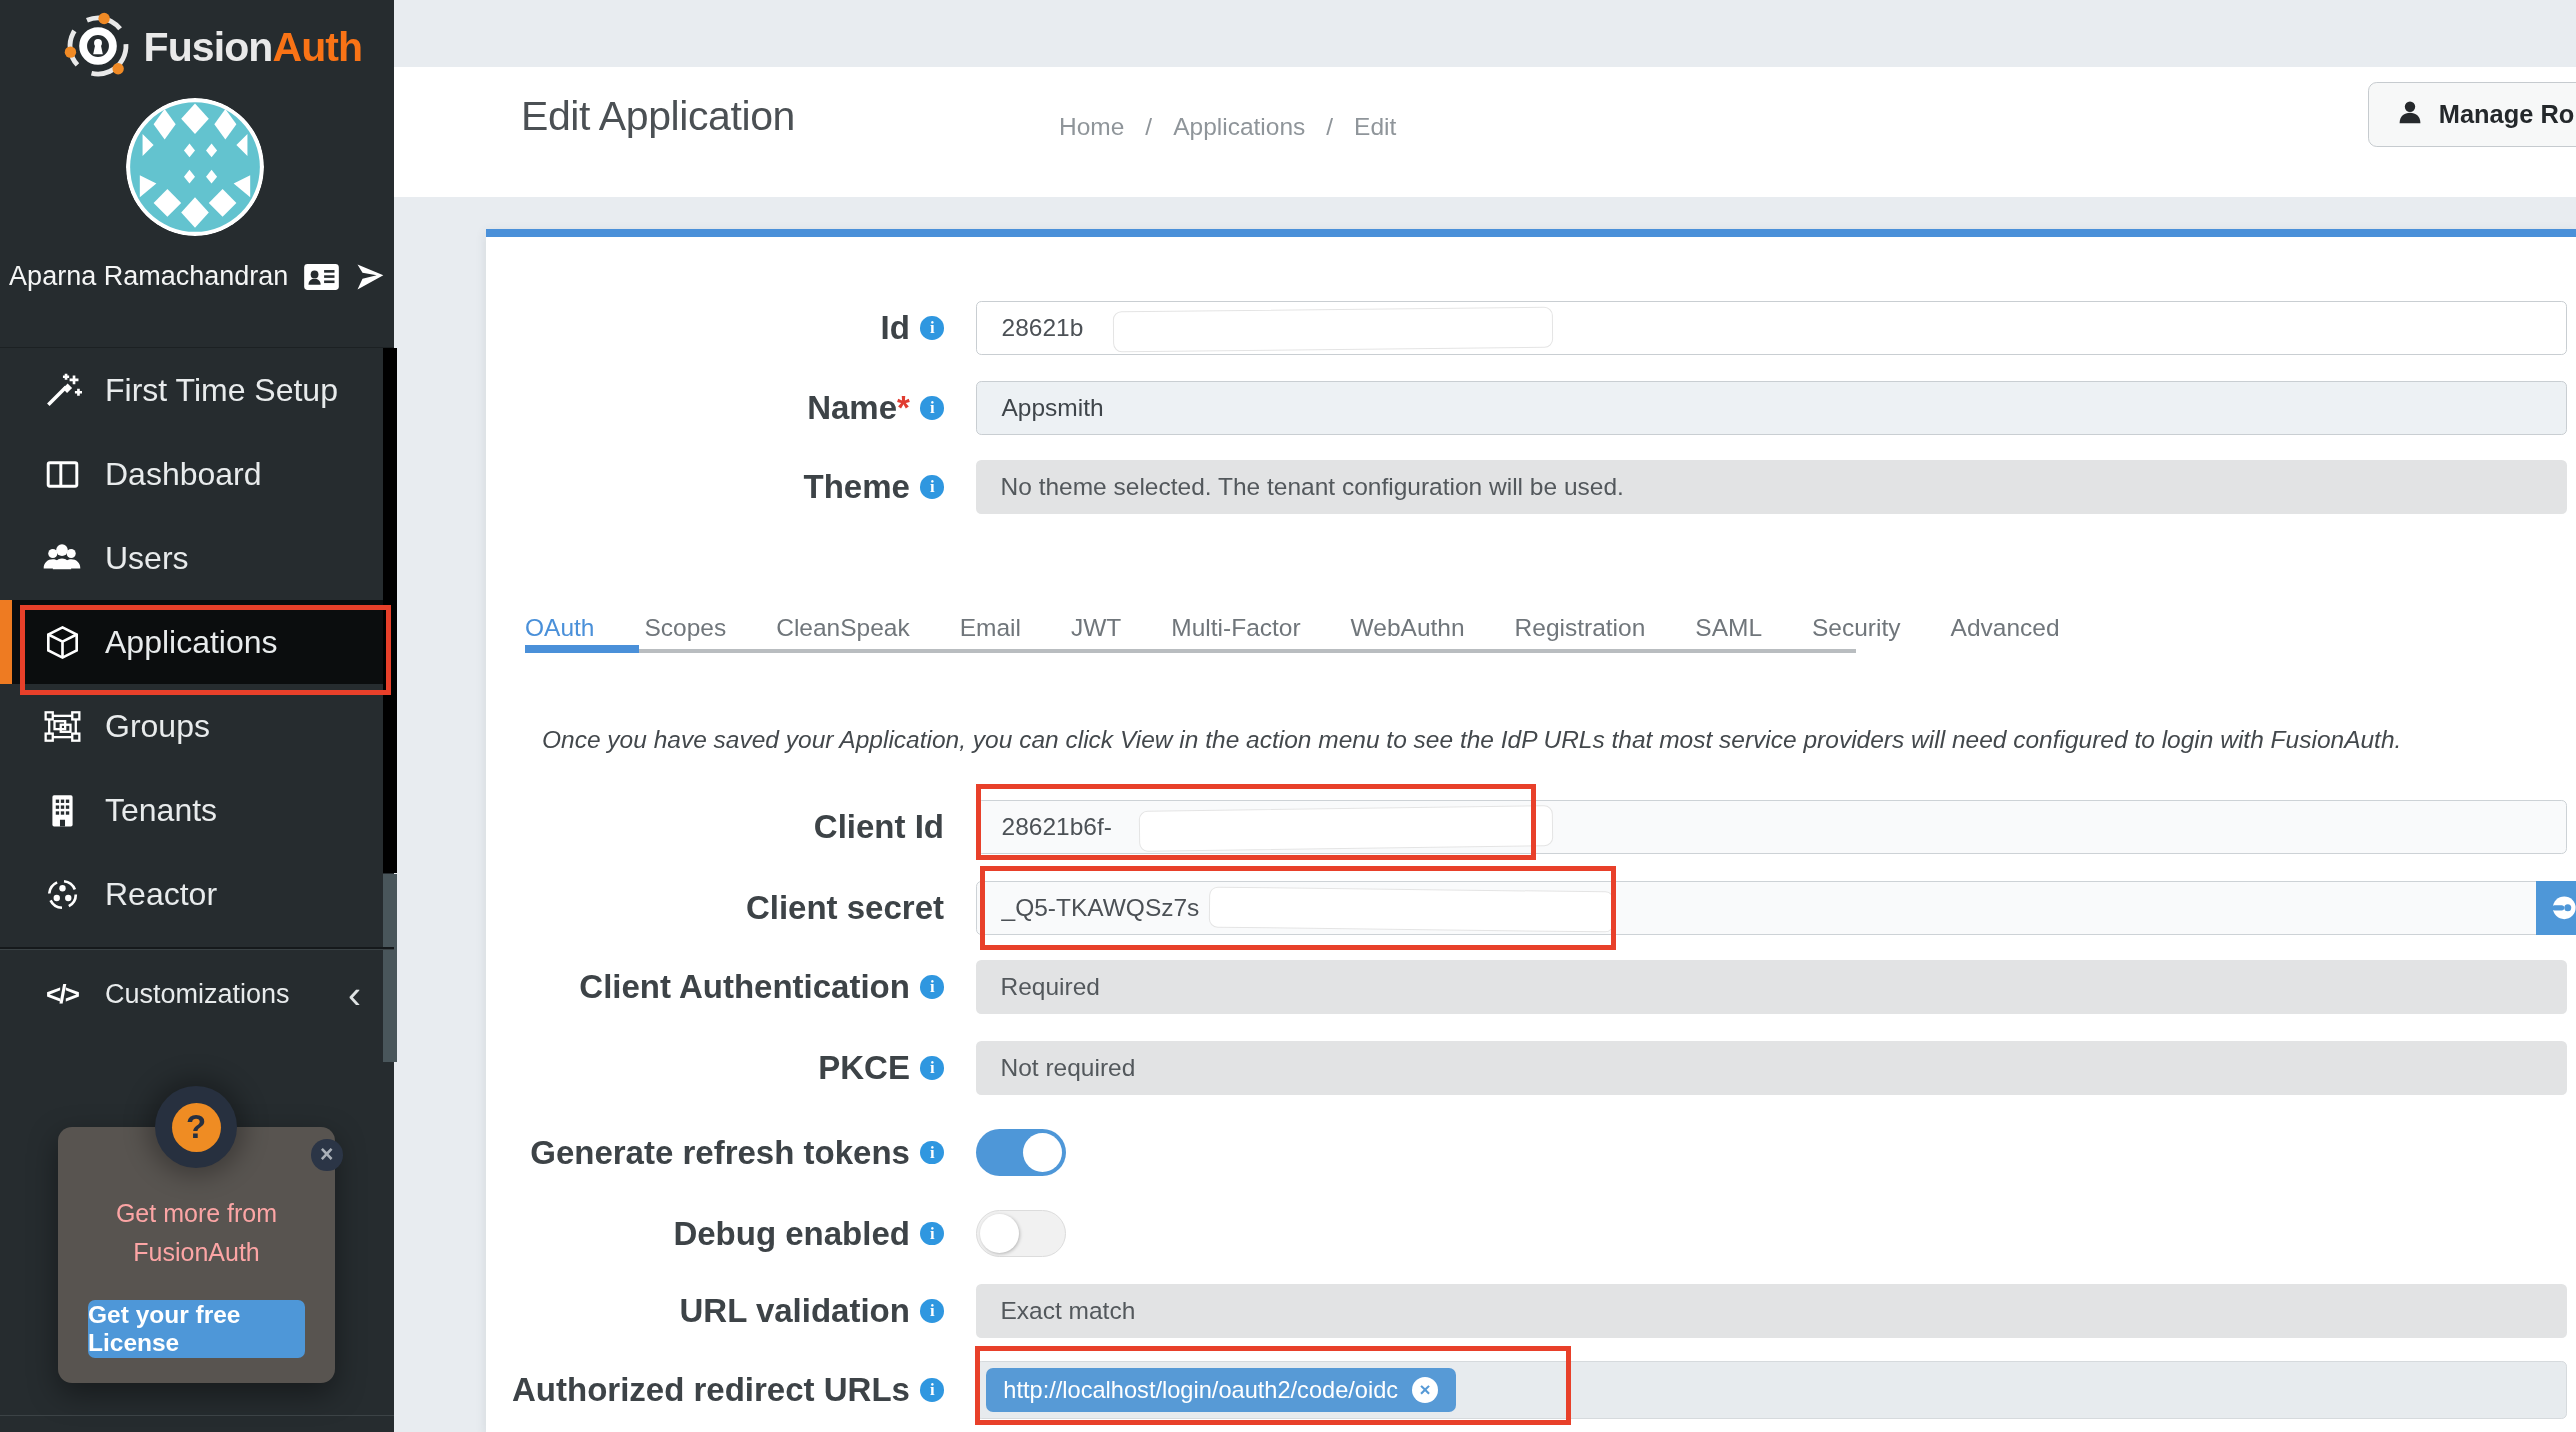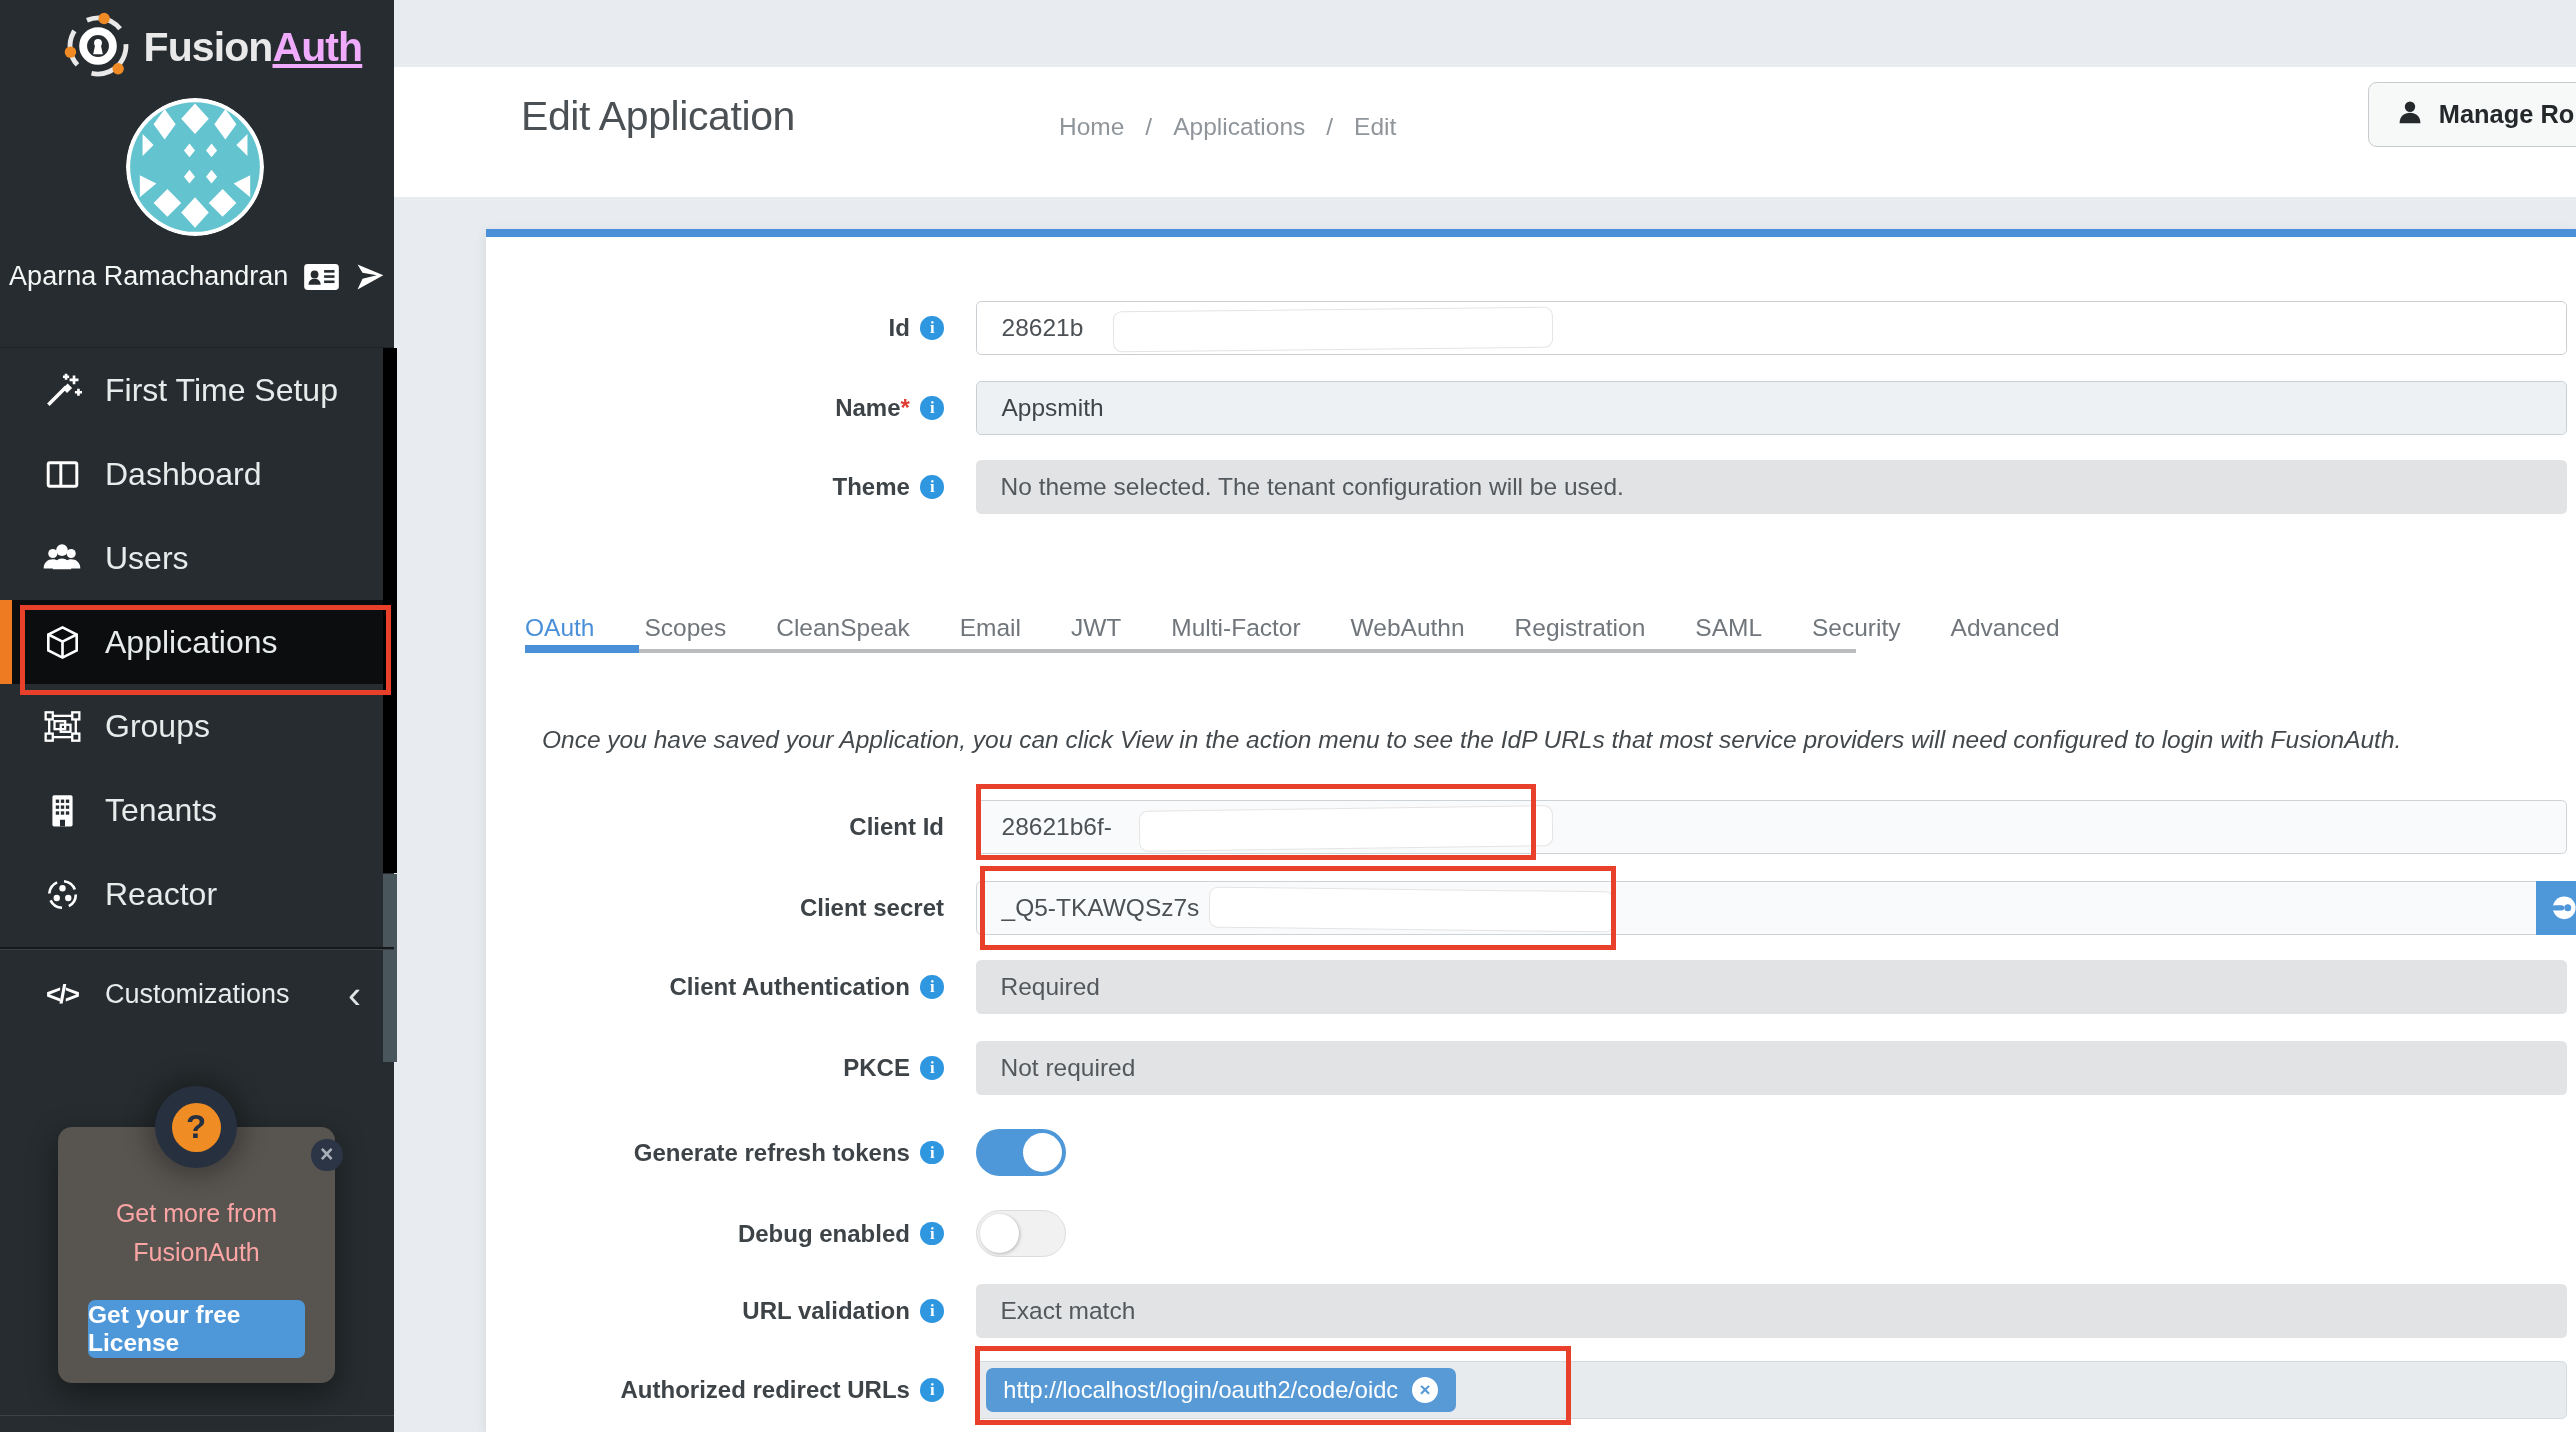--- a/index.html
+++ b/index.html
@@ -3,21 +3,21 @@
 <meta charset="utf-8">
 <style>
   html,body{margin:0;padding:0;background:#cfd5da;}
   .screen{position:relative;width:2576px;height:1432px;overflow:hidden;
           font-family:"Liberation Sans",sans-serif;background:#e8ecf0;}
 
   
   .sidebar{position:absolute;left:0;top:0;width:394px;height:1432px;background:#262c2f;}
   .brand{position:absolute;left:63px;top:10.5px;display:flex;align-items:center;gap:10.5px;}
   .brand-text{font-size:41px;font-weight:bold;color:#e9e9e9;letter-spacing:-0.9px;}
-  .brand-auth{color:#f0abfc;text-decoration:underline;}
+  .brand-auth{color:#f97316;}
   .avatar{position:absolute;left:126px;top:98px;width:138px;height:138px;border-radius:50%;overflow:hidden;}
   .user-row{position:absolute;left:0;top:261px;width:394px;display:flex;justify-content:center;
             align-items:center;gap:15.8px;color:#f4f5f5;font-size:27px;}
   .user-row .uicon{display:inline-flex;}
 
   .menu{position:absolute;left:0;top:347px;width:394px;border-top:1.8px solid #1c2123;}
   .menu-item{height:84px;display:flex;align-items:center;padding-left:42px;gap:23px;
              color:#e8ebec;font-size:32px;position:relative;cursor:pointer;}
   .menu-item .micon{width:40px;display:flex;justify-content:center;}
   .menu-item.active{background:#0b0d0e;}
@@ -64,21 +64,21 @@
   .breadcrumb .bc-link{cursor:pointer;}
   .manage-btn{position:absolute;left:1974px;top:15px;width:263px;height:65px;background:#f7f8f8;
               border:1.8px solid #c6cbcf;border-radius:8.8px;display:flex;align-items:center;gap:15.8px;
               padding-left:28px;box-sizing:border-box;font-size:25.4px;font-weight:bold;color:#24282b;cursor:pointer;}
 
   
   .card{position:absolute;left:486px;top:229px;width:2090px;height:1203px;background:#fff;
         border-top:8.8px solid #4a90d9;box-shadow:0 2.6px 10.5px rgba(60,70,80,.12);box-sizing:border-box;}
   .row{position:absolute;left:0;width:100%;height:54px;}
   .lbl{position:absolute;left:0;top:0;width:458px;height:100%;display:flex;justify-content:flex-end;
-       align-items:center;gap:10.5px;font-weight:bold;color:#3d4347;font-size:24px;}
+       align-items:center;gap:10.5px;font-weight:bold;color:#3d4347;font-size:33px;}
   .req{color:#e03c31;font-weight:bold;}
   .info{width:23.6px;height:23.6px;border-radius:50%;background:#2f97e0;color:#fff;font-size:16.6px;font-weight:bold;
         display:inline-flex;align-items:center;justify-content:center;font-family:"Liberation Serif",serif;flex:0 0 auto;}
   .info::before{content:'i';}
   .fld{position:absolute;left:490px;right:8.8px;top:0;height:54px;border-radius:5.3px;display:flex;align-items:center;
        padding:0 24.5px;font-size:24.5px;color:#4c5156;box-sizing:border-box;overflow:hidden;}
   .fld.white{background:#fff;border:1.8px solid #c9ced2;}
   .fld.lite{background:#edf1f4;border:1.8px solid #c9ced2;color:#3f454a;}
   .fld.ro{background:#f9fafb;border:1.8px solid #cdd2d6;}
   .fld.disabled{background:#e2e3e4;border:none;color:#53585c;}

